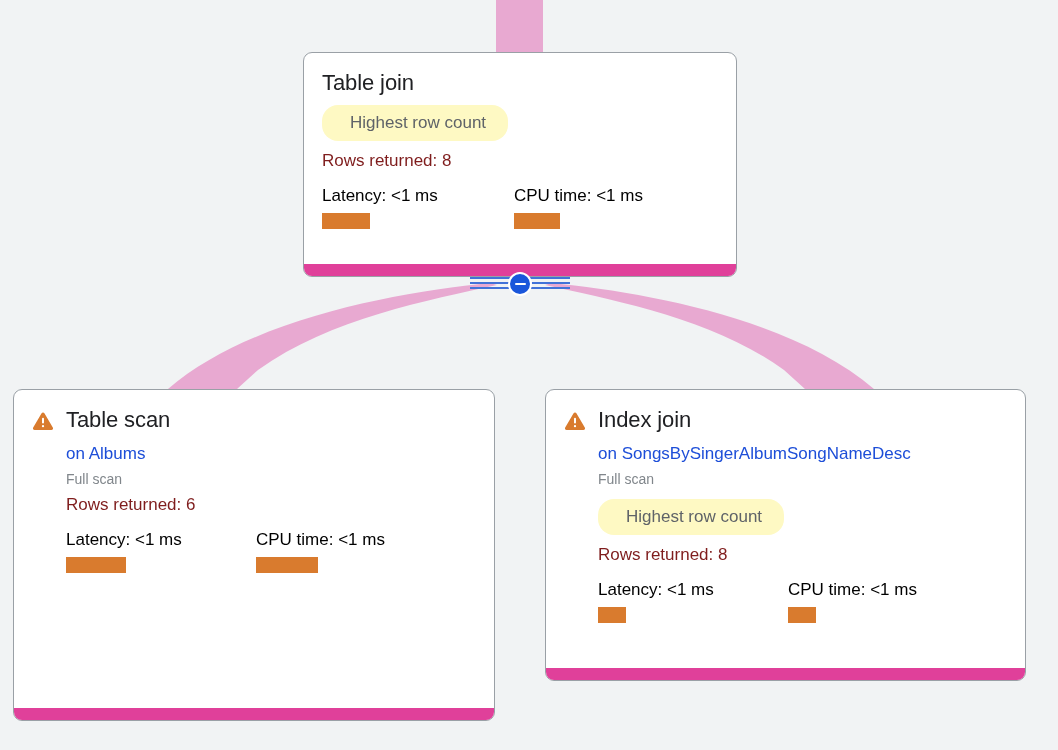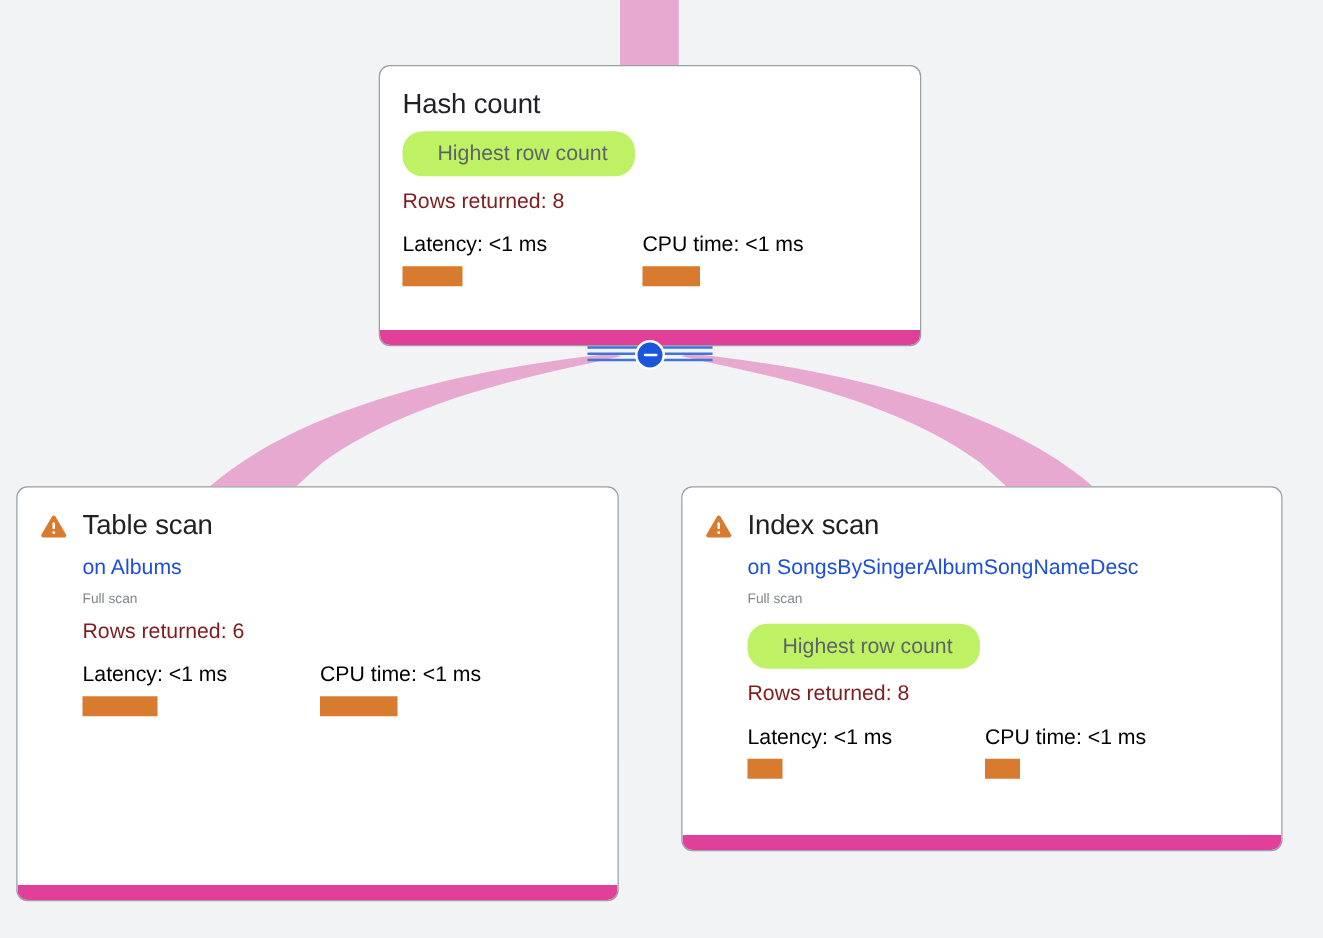--- a/index.html
+++ b/index.html
@@ -89,33 +89,33 @@
   .indent {
     padding-left: 34px;
   }
   .node-subtitle {
     font-size: 17px;
     line-height: 24px;
     color: #1d4ed8;
     margin-top: 8px;
   }
   .node-scantype {
-    font-size: 11px;
+    font-size: 14px;
     line-height: 24px;
     color: #80868b;
     margin-top: 1px;
   }
 
   
   .chips {
     margin-top: 8px;
   }
   .chip {
     display: inline-block;
-    background: #bef264;
+    background: #fef9c3;
     color: #5f6368;
     font-size: 17px;
     line-height: 22px;
     border-radius: 16px;
     padding: 7px 22px 7px 28px;
     margin-bottom: 6px;
   }
 
   
   .rows-returned {
@@ -218,21 +218,21 @@
              C 612,300 712,318 784,370
              L 805,389
              L 874,389
              C 792,318 642,292 552,283
              Z"></path>
   </svg>
 
   <div class="node" id="node-hash-join">
     <div class="node-body">
       <div class="node-header">
-        <div class="node-title">Hash count</div>
+        <div class="node-title">Table join</div>
       </div>
       <div class="chips">
         <span class="chip">Highest row count</span>
       </div>
       <div class="rows-returned">Rows returned: 8</div>
       <div class="metrics">
         <div class="metric">
           <div class="metric-label">Latency: &lt;1 ms</div>
           <div class="metric-bar" style="width: 48px;"></div>
         </div>
@@ -286,21 +286,21 @@
   </div>
 
   <div class="node" id="node-index-scan">
     <div class="node-body">
       <div class="node-header">
         <svg class="warn-icon" viewBox="0 0 24 24">
           <path d="M12 2.6c-.63 0-1.21.33-1.53.87L1.3 19.2a1.78 1.78 0 0 0 1.53 2.67h18.34a1.78 1.78 0 0 0 1.53-2.67L13.53 3.47A1.78 1.78 0 0 0 12 2.6z" fill="#d97b2e"></path>
           <rect x="10.9" y="8.4" width="2.2" height="6.2" rx="1.1" fill="#ffffff"></rect>
           <circle cx="12" cy="17.6" r="1.25" fill="#ffffff"></circle>
         </svg>
-        <div class="node-title">Index scan</div>
+        <div class="node-title">Index join</div>
       </div>
       <div class="indent">
         <div class="node-subtitle">on SongsBySingerAlbumSongNameDesc</div>
         <div class="node-scantype">Full scan</div>
         <div class="chips">
           <span class="chip">Highest row count</span>
         </div>
         <div class="rows-returned">Rows returned: 8</div>
         <div class="metrics">
           <div class="metric">

